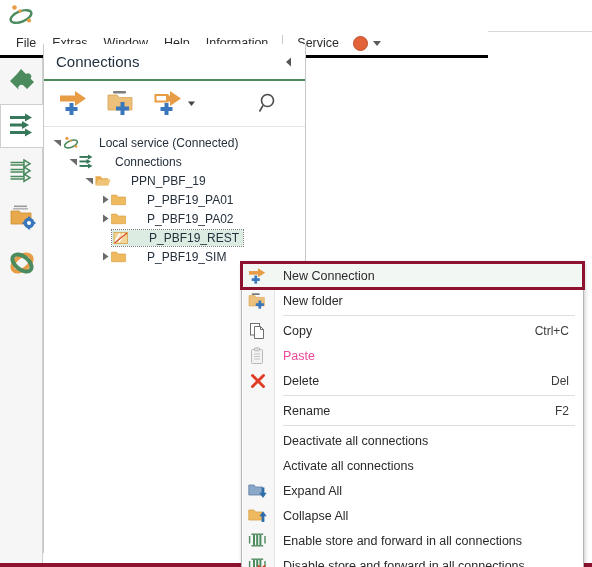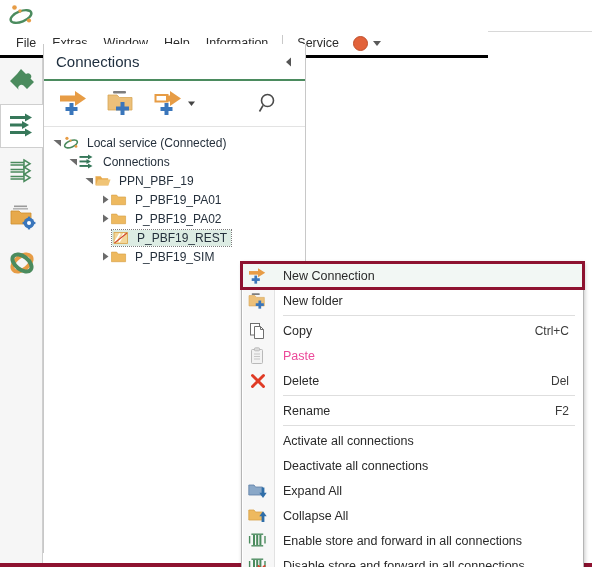--- a/index.html
+++ b/index.html
@@ -148,21 +148,21 @@
   }
   .tnode {
     position: relative;
     height: 19px;
     display: flex;
     align-items: center;
     font-size: 12px;
     color: #25303c;
     white-space: nowrap;
   }
-  .tnode .lbl { margin-left: 8px; }
+  .tnode .lbl { margin-left: 20px; }
   .tnode .ico {
     width: 16px; height: 16px;
     display: inline-flex;
     align-items: center;
     justify-content: center;
     flex: none;
   }
   .twisty {
     width: 11px; height: 16px;
     display: inline-flex;
@@ -601,27 +601,27 @@
 
   <div class="ci">
     <span class="ci-ico"></span>
     <span class="ci-lbl">Rename</span>
     <span class="ci-key">F2</span>
   </div>
   <div class="ci-sep"></div>
 
   <div class="ci">
     <span class="ci-ico"></span>
+    <span class="ci-lbl">Deactivate all connections</span>
+    <span class="ci-key"></span>
+  </div>
+
+  <div class="ci">
+    <span class="ci-ico"></span>
     <span class="ci-lbl">Activate all connections</span>
-    <span class="ci-key"></span>
-  </div>
-
-  <div class="ci">
-    <span class="ci-ico"></span>
-    <span class="ci-lbl">Deactivate all connections</span>
     <span class="ci-key"></span>
   </div>
 
   <div class="ci">
     <span class="ci-ico">
       <svg width="19" height="17" viewBox="0 0 19 17">
         <path d="M0.8 3 H6 L7.5 5 H14.5 V13 H0.8 Z" fill="#8aa8c8" stroke="#5d7fa6" stroke-width="0.8"></path>
         <g fill="#2f6ea8">
           <rect x="13.6" y="5.5" width="2.8" height="6"></rect>
           <polygon points="11.3,10.8 18.7,10.8 15,16"></polygon>

